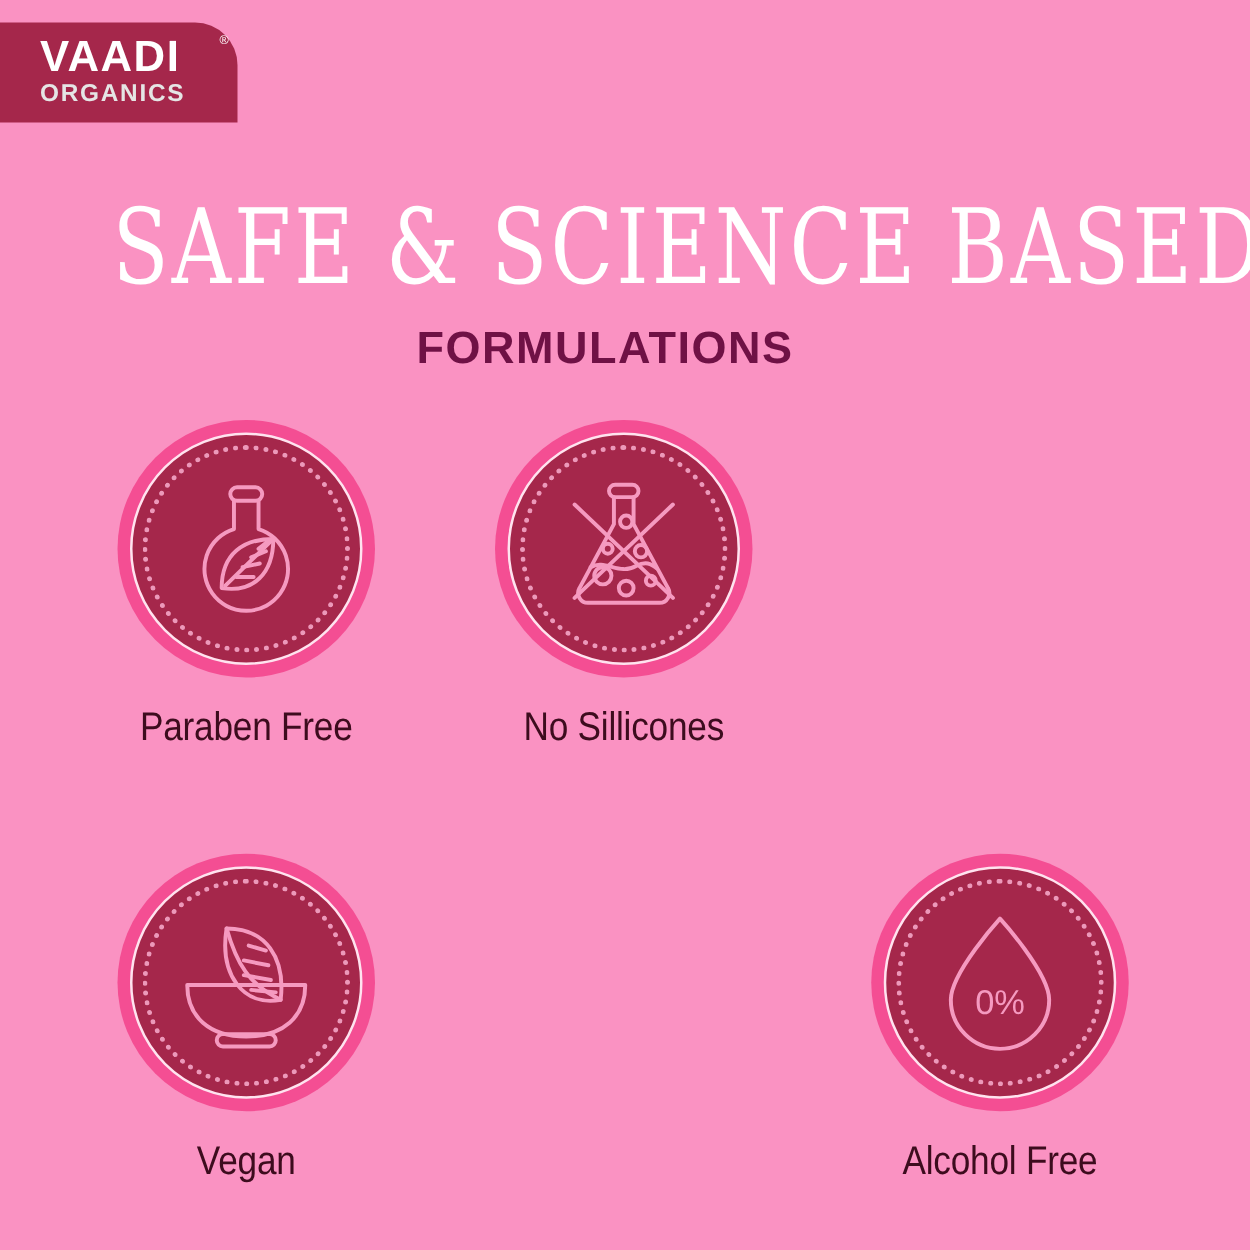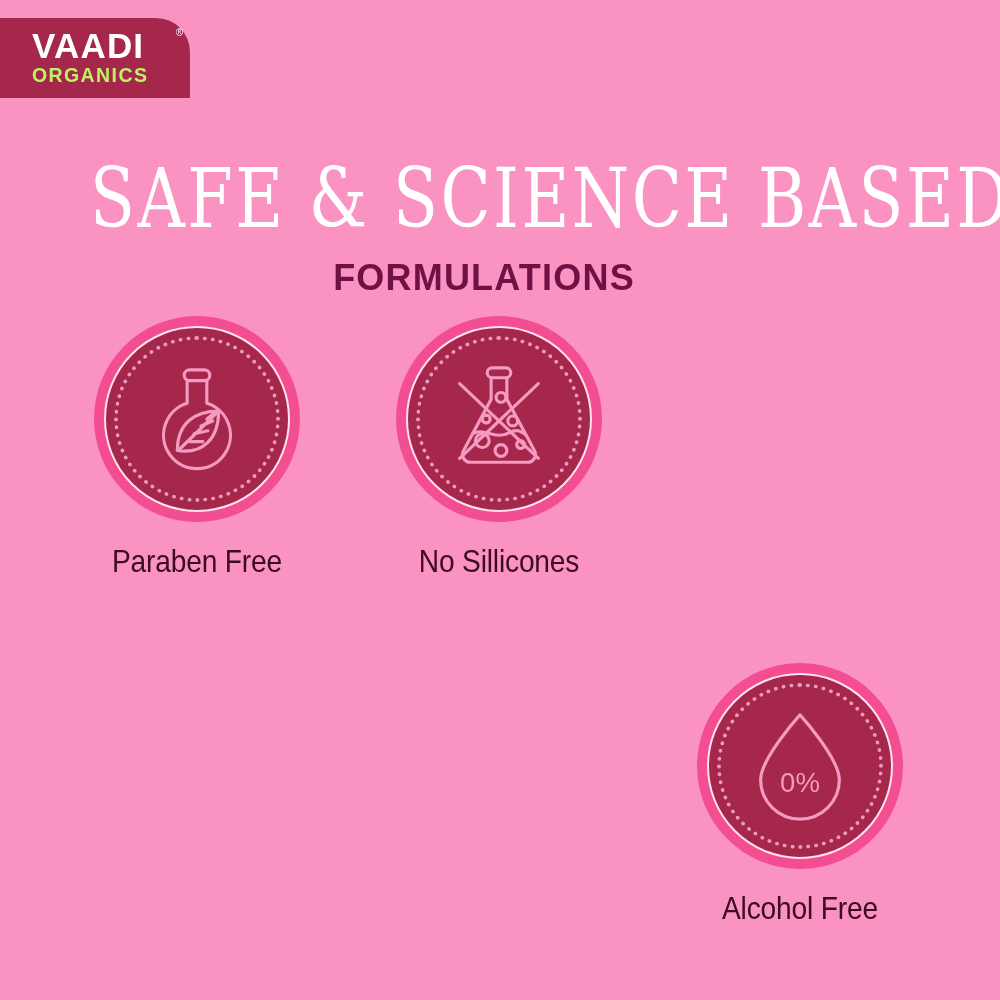--- a/index.html
+++ b/index.html
@@ -53,21 +53,21 @@
   #logo-reg {
     position: absolute;
     right: -9px;
     top: -1px;
     color: #ffffff;
     font-size: 10px;
     line-height: 10px;
     font-family: "Liberation Sans", sans-serif;
   }
   #logo-sub {
-    color: #bef264;
+    color: #e5e5e5;
     font-family: "Liberation Sans", sans-serif;
     font-weight: 700;
     font-size: 19.5px;
     letter-spacing: 1.4px;
     line-height: 24px;
     display: block;
   }
 
   
   #headline {
@@ -96,21 +96,21 @@
     font-family: "Liberation Sans", sans-serif;
     font-weight: 700;
     font-size: 36px;
     line-height: 40px;
     letter-spacing: 1.2px;
   }
 
   
   #grid {
     position: absolute;
-    top: 316px;
+    top: 336px;
     left: 0;
     width: 904px;
     height: 620px;
   }
   .cell {
     position: absolute;
     width: 300px;
     text-align: center;
   }
   .cell.c0 { left: 47px; }
@@ -237,20 +237,35 @@
             <circle cx="82" cy="86" r="4"></circle>
             <path d="M20 24 L100 100"></path>
             <path d="M100 24 L20 100"></path>
           </svg>
         </div>
       </div>
       <div class="caption">No Sillicones</div>
     </div>
 
 
+    <div class="cell r1 c0">
+      <div class="badge">
+        <div class="badge-inner">
+          <div class="dotted"></div>
+          <svg class="glyph" viewBox="0 0 120 120">
+            <path d="M44 16 C76 16 92 40 88 74 C58 80 38 54 44 16 Z"></path>
+            <path d="M44 16 C52 44 62 62 88 74"></path>
+            <path d="M62 30 L76 34 M58 42 L78 46 M58 54 L80 58 M64 66 L84 68"></path>
+            <path d="M12 62 L108 62 C108 88 90 104 60 104 C30 104 12 88 12 62 Z"></path>
+            <rect x="36" y="102" width="48" height="10" rx="5"></rect>
+          </svg>
+        </div>
+      </div>
+      <div class="caption">Vegan</div>
+    </div>
 
 
     <div class="cell r1 c2">
       <div class="badge">
         <div class="badge-inner">
           <div class="dotted"></div>
           <svg class="glyph" viewBox="0 0 120 120">
             <path d="M60 8 C60 8 100 52 100 74 A40 40 0 1 1 20 74 C20 52 60 8 60 8 Z"></path>
             <text x="60" y="86" text-anchor="middle">0%</text>
           </svg>

